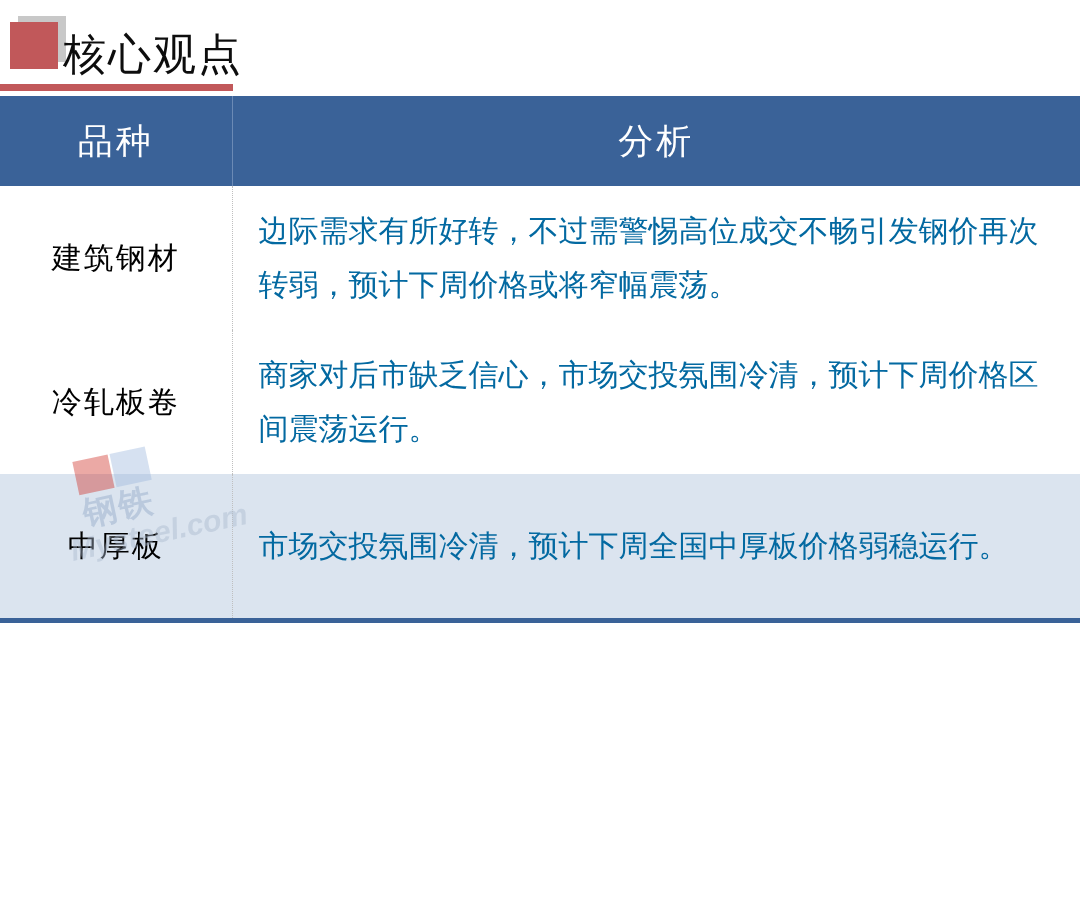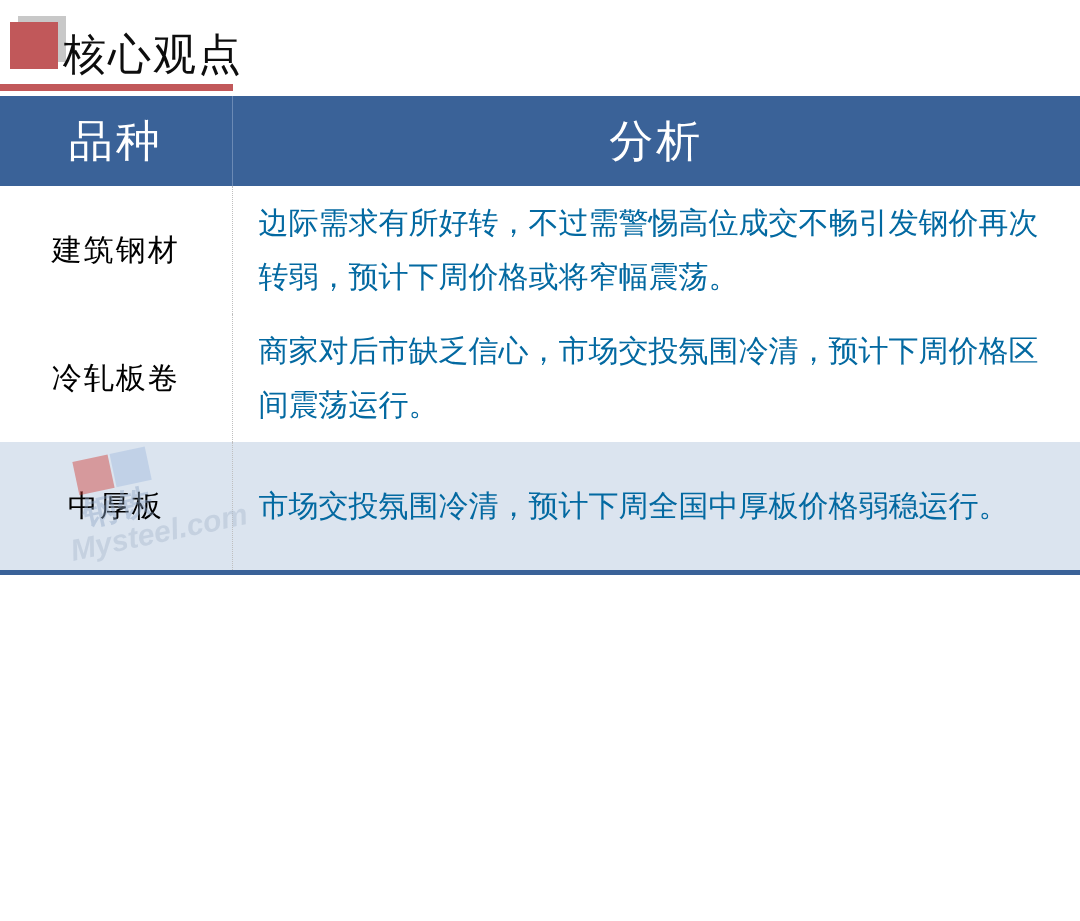--- a/index.html
+++ b/index.html
@@ -72,39 +72,39 @@
     width: 1080px;
     border-collapse: collapse;
     table-layout: fixed;
   }
   #core-table col.c-variety { width: 232px; }
   #core-table col.c-analysis { width: 848px; }
 
   #core-table thead th {
     background: #3a6298;
     color: #ffffff;
-    font-size: 44px;
+    font-size: 35px;
     font-weight: 400;
     height: 88px;
     letter-spacing: 3px;
     border: none;
     text-align: center;
     vertical-align: middle;
   }
   #core-table thead th.th-variety {
     border-right: 1px solid #6b8ab5;
   }
 
   #core-table tbody tr.row-odd  td { background: #ffffff; }
   #core-table tbody tr.row-even td { background: #dbe4ef; }
 
   #core-table tbody td {
     border: none;
     vertical-align: middle;
-    padding: 4px;
+    padding: 12px;
   }
   #core-table tbody td.cell-variety {
     text-align: center;
     font-size: 30px;
     color: #000000;
     letter-spacing: 2px;
     font-weight: 400;
     border-right: 1px dotted #bfbfbf;
     height: 120px;
     position: relative;

